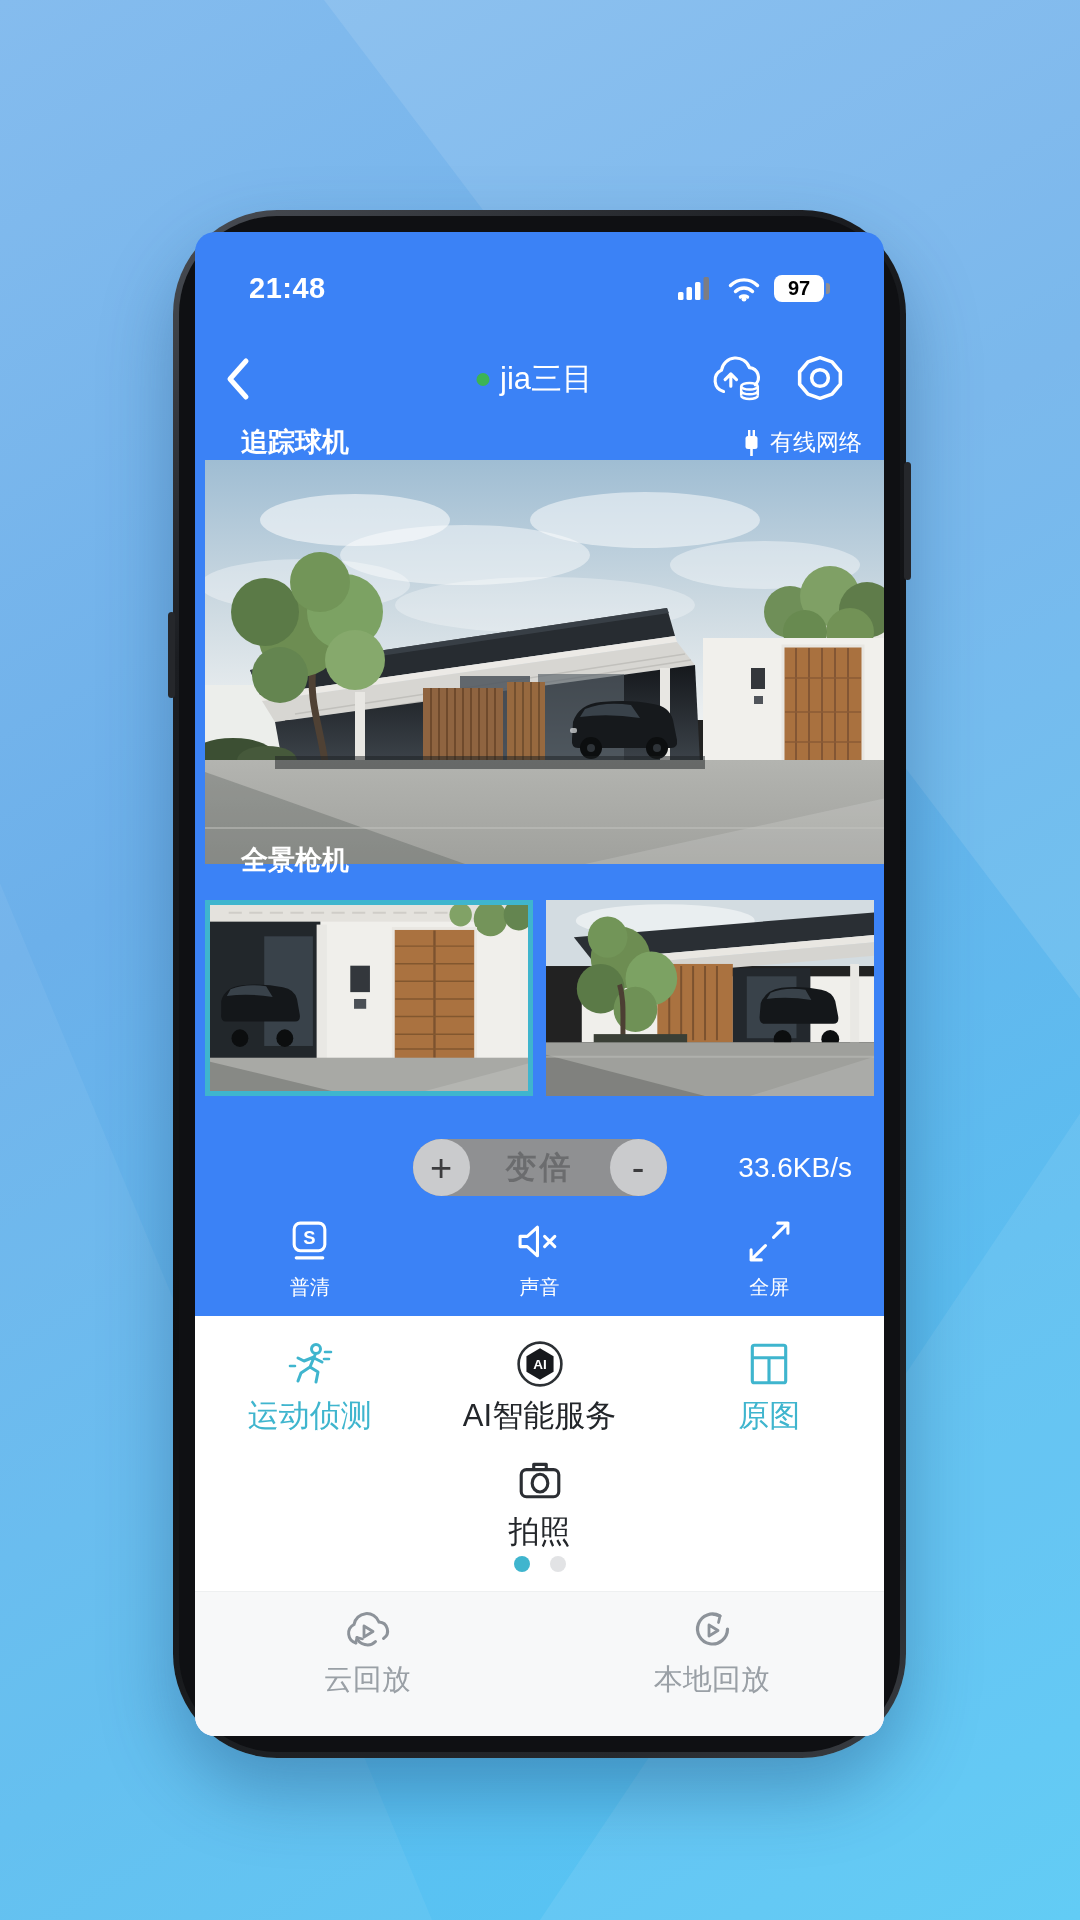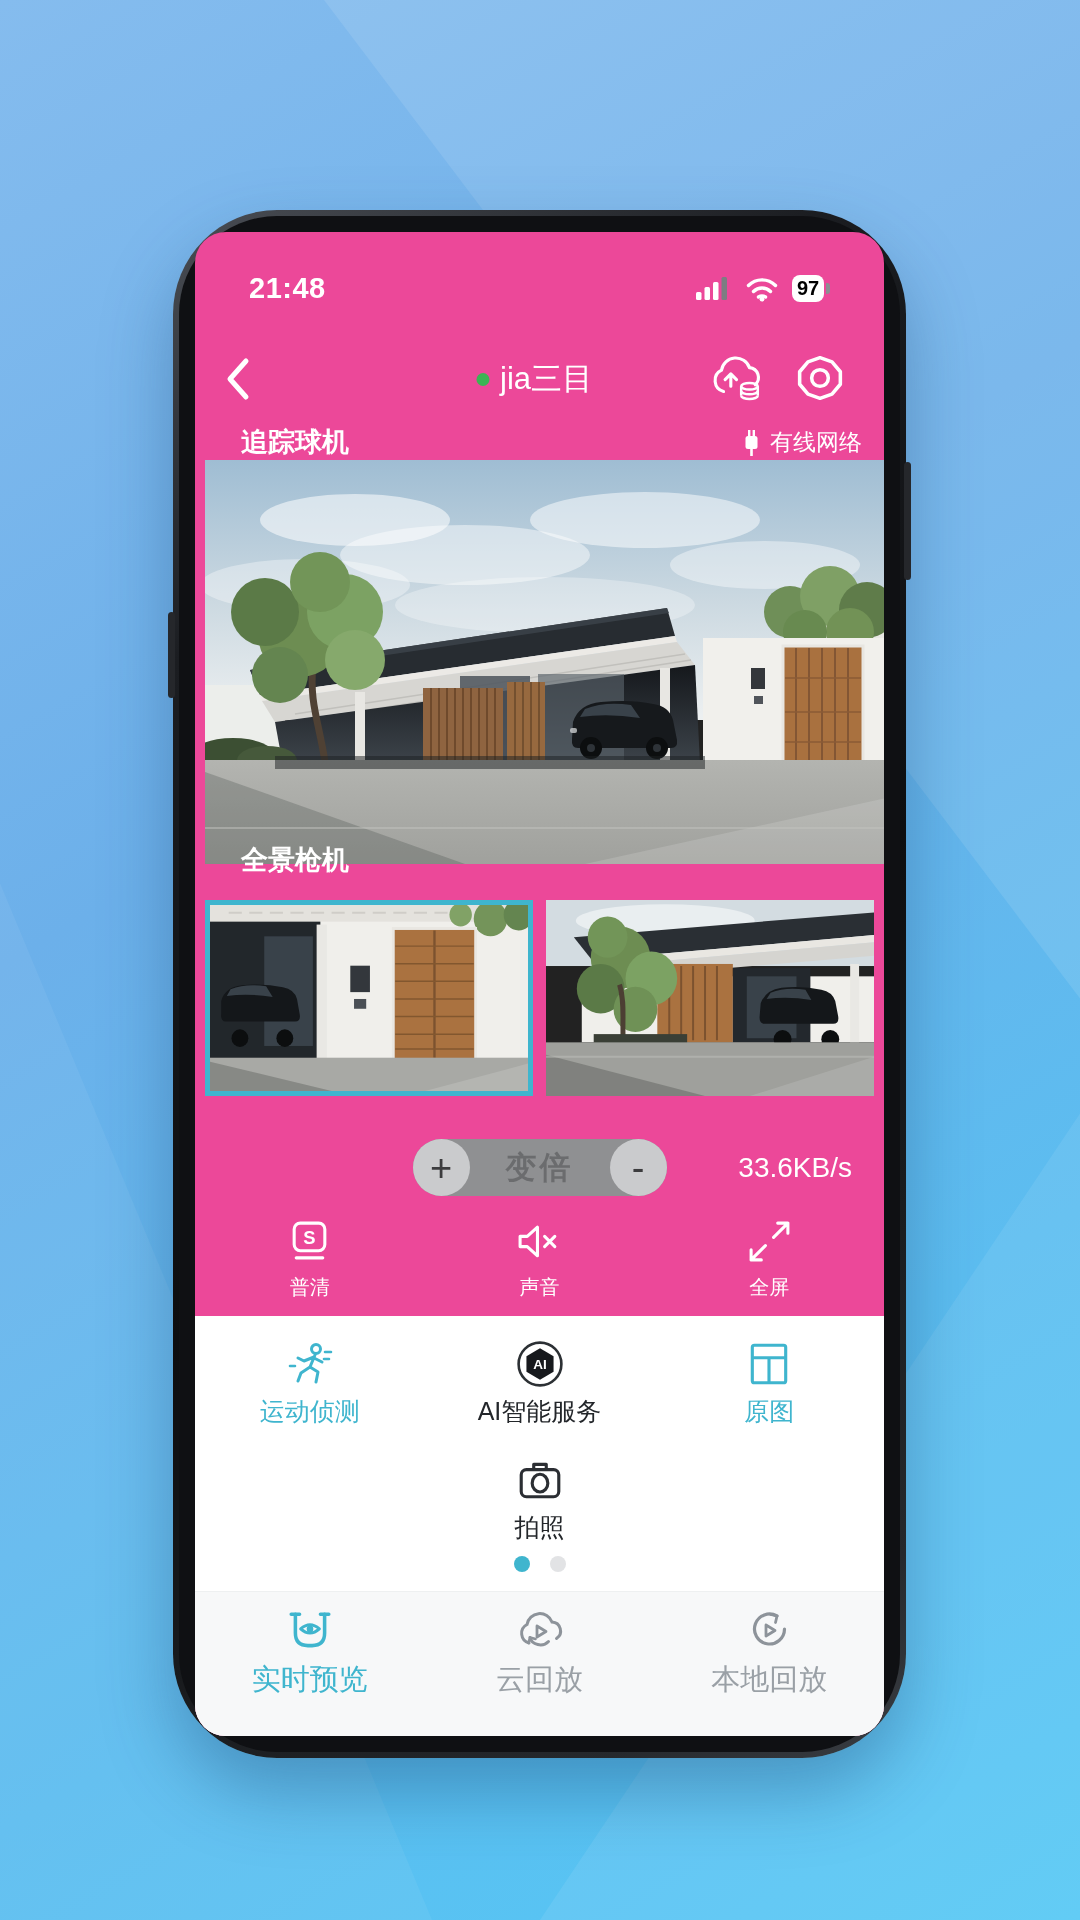--- a/index.html
+++ b/index.html
@@ -15,27 +15,27 @@
   .facet.f2{opacity:.06;clip-path:polygon(0 46%,0 100%,40% 100%);}
   .facet.f3{opacity:.08;clip-path:polygon(100% 58%,100% 100%,50% 100%);}
   
   .phone{position:absolute;left:173px;top:210px;width:733px;height:1548px;border-radius:104px;
     background:linear-gradient(145deg,#4a4e55 0%,#1b1d21 22%,#0d0e10 55%,#26292d 90%,#3a3e44 100%);
     box-shadow:0 34px 70px rgba(25,70,115,.38);}
   .phone-inner{position:absolute;inset:6px;border-radius:98px;background:#0f1013;}
   .side-btn{position:absolute;background:#25272b;border-radius:4px;}
   .side-btn.left{left:-5px;top:402px;width:7px;height:86px;}
   .side-btn.right{right:-5px;top:252px;width:7px;height:118px;}
-  .screen{position:absolute;inset:16px;border-radius:31px;background:#ec4899;overflow:hidden;padding-left:16px;}
+  .screen{position:absolute;inset:16px;border-radius:20px;background:#3b82f6;overflow:hidden;padding-left:16px;}
   
   .status{position:absolute;top:40px;left:0;right:0;display:flex;justify-content:space-between;align-items:center;padding:0 54px;}
   .time{color:#fff;font-size:29px;font-weight:700;letter-spacing:.5px;}
   .sticons{display:flex;align-items:center;gap:13px;}
   .batt{display:flex;align-items:center;}
-  .batt-body{width:32px;height:27px;background:#fff;border-radius:8px;display:flex;align-items:center;justify-content:center;}
+  .batt-body{width:50px;height:27px;background:#fff;border-radius:8px;display:flex;align-items:center;justify-content:center;}
   .batt-body span{font-size:20px;font-weight:700;color:#000;}
   .batt-nub{width:4px;height:11px;background:#8d8d92;border-radius:0 3px 3px 0;margin-left:2px;}
   
   .header{position:absolute;top:116px;left:0;right:10px;height:62px;}
   .back{position:absolute;left:30px;top:8px;width:30px;height:46px;display:flex;align-items:center;}
   .title-wrap{position:absolute;left:50%;top:0;transform:translateX(-50%);height:62px;display:flex;align-items:center;gap:11px;}
   .dot-online{width:13px;height:13px;border-radius:50%;}
   .title{color:#fff;font-size:31px;font-weight:500;}
   .hicons{position:absolute;right:30px;top:6px;display:flex;align-items:center;gap:32px;}
   
@@ -62,21 +62,21 @@
   .toolbar{position:absolute;top:986px;left:0;right:0;height:104px;display:flex;}
   .tool{flex:1;display:flex;flex-direction:column;align-items:center;gap:9px;}
   .tool .tlabel{color:#fff;font-size:20px;}
   
   .panel{position:absolute;top:1084px;left:0;right:0;bottom:0;background:#fff;}
   .prow{position:absolute;left:0;right:0;display:flex;}
   .prow.r1{top:22px;}
   .prow.r2{top:138px;}
   .pitem{flex:1;display:flex;flex-direction:column;align-items:center;gap:7px;}
   .pitem .picon{height:50px;display:flex;align-items:flex-end;justify-content:center;}
-  .plabel{font-size:25px;color:#23262a;}
+  .plabel{font-size:31px;color:#23262a;}
   .pitem.active .plabel{color:#3FB5CE;}
   .dots{position:absolute;top:240px;left:0;right:0;display:flex;justify-content:center;gap:20px;}
   .pdot{width:16px;height:16px;border-radius:50%;background:#e2e3e5;}
   .pdot.active{background:#3FB5CE;}
   
   .nav{position:absolute;left:0;right:0;bottom:0;height:144px;background:#f7f8f9;display:flex;border-top:1px solid #eef0f1;}
   .navitem{flex:1;display:flex;flex-direction:column;align-items:center;padding-top:18px;gap:8px;}
   .navlabel{font-size:29px;color:#9aa0a6;}
   .navitem.active .navlabel{color:#3FB5CE;}
 </style>
@@ -383,29 +383,20 @@
             </div>
             <span class="plabel">拍照</span>
           </div>
         </div>
         <div class="dots">
           <span class="pdot active"></span>
           <span class="pdot"></span>
         </div>
 
         <div class="nav">
-          <div class="navitem active">
-            <svg width="48" height="42" viewBox="0 0 46 40">
-              <path d="M5 4 H13 M33 4 H41" stroke="#3FB5CE" stroke-width="3.4" stroke-linecap="round"></path>
-              <path d="M9 4 V22 Q9 34 21 34 H25 Q37 34 37 22 V4" stroke="#3FB5CE" stroke-width="3.4" fill="none" stroke-linecap="round"></path>
-              <path d="M14 18 Q23 10 32 18 Q23 26 14 18 Z" stroke="#3FB5CE" stroke-width="2.8" fill="none" stroke-linejoin="round"></path>
-              <circle cx="23" cy="18" r="3.2" fill="#3FB5CE"></circle>
-            </svg>
-            <span class="navlabel">实时预览</span>
-          </div>
           <div class="navitem">
             <svg width="52" height="42" viewBox="0 0 50 42">
               <path d="M14 33 A10 10 0 0 1 12 14.5 A13 13 0 0 1 37 12 A9 9 0 0 1 41.5 28.5" stroke="#8d939a" stroke-width="3" fill="none" stroke-linecap="round"></path>
               <path d="M22 16 L31 21.5 L22 27 Z" stroke="#8d939a" stroke-width="2.8" fill="none" stroke-linejoin="round"></path>
               <path d="M33.5 31.5 A10.5 9 0 0 1 15 27.5" stroke="#8d939a" stroke-width="3" fill="none" stroke-linecap="round"></path>
               <path d="M15 27.5 l-1.5 5.5 M15 27.5 l5.5 1.5" stroke="#8d939a" stroke-width="2.6" stroke-linecap="round"></path>
             </svg>
             <span class="navlabel">云回放</span>
           </div>
           <div class="navitem">

